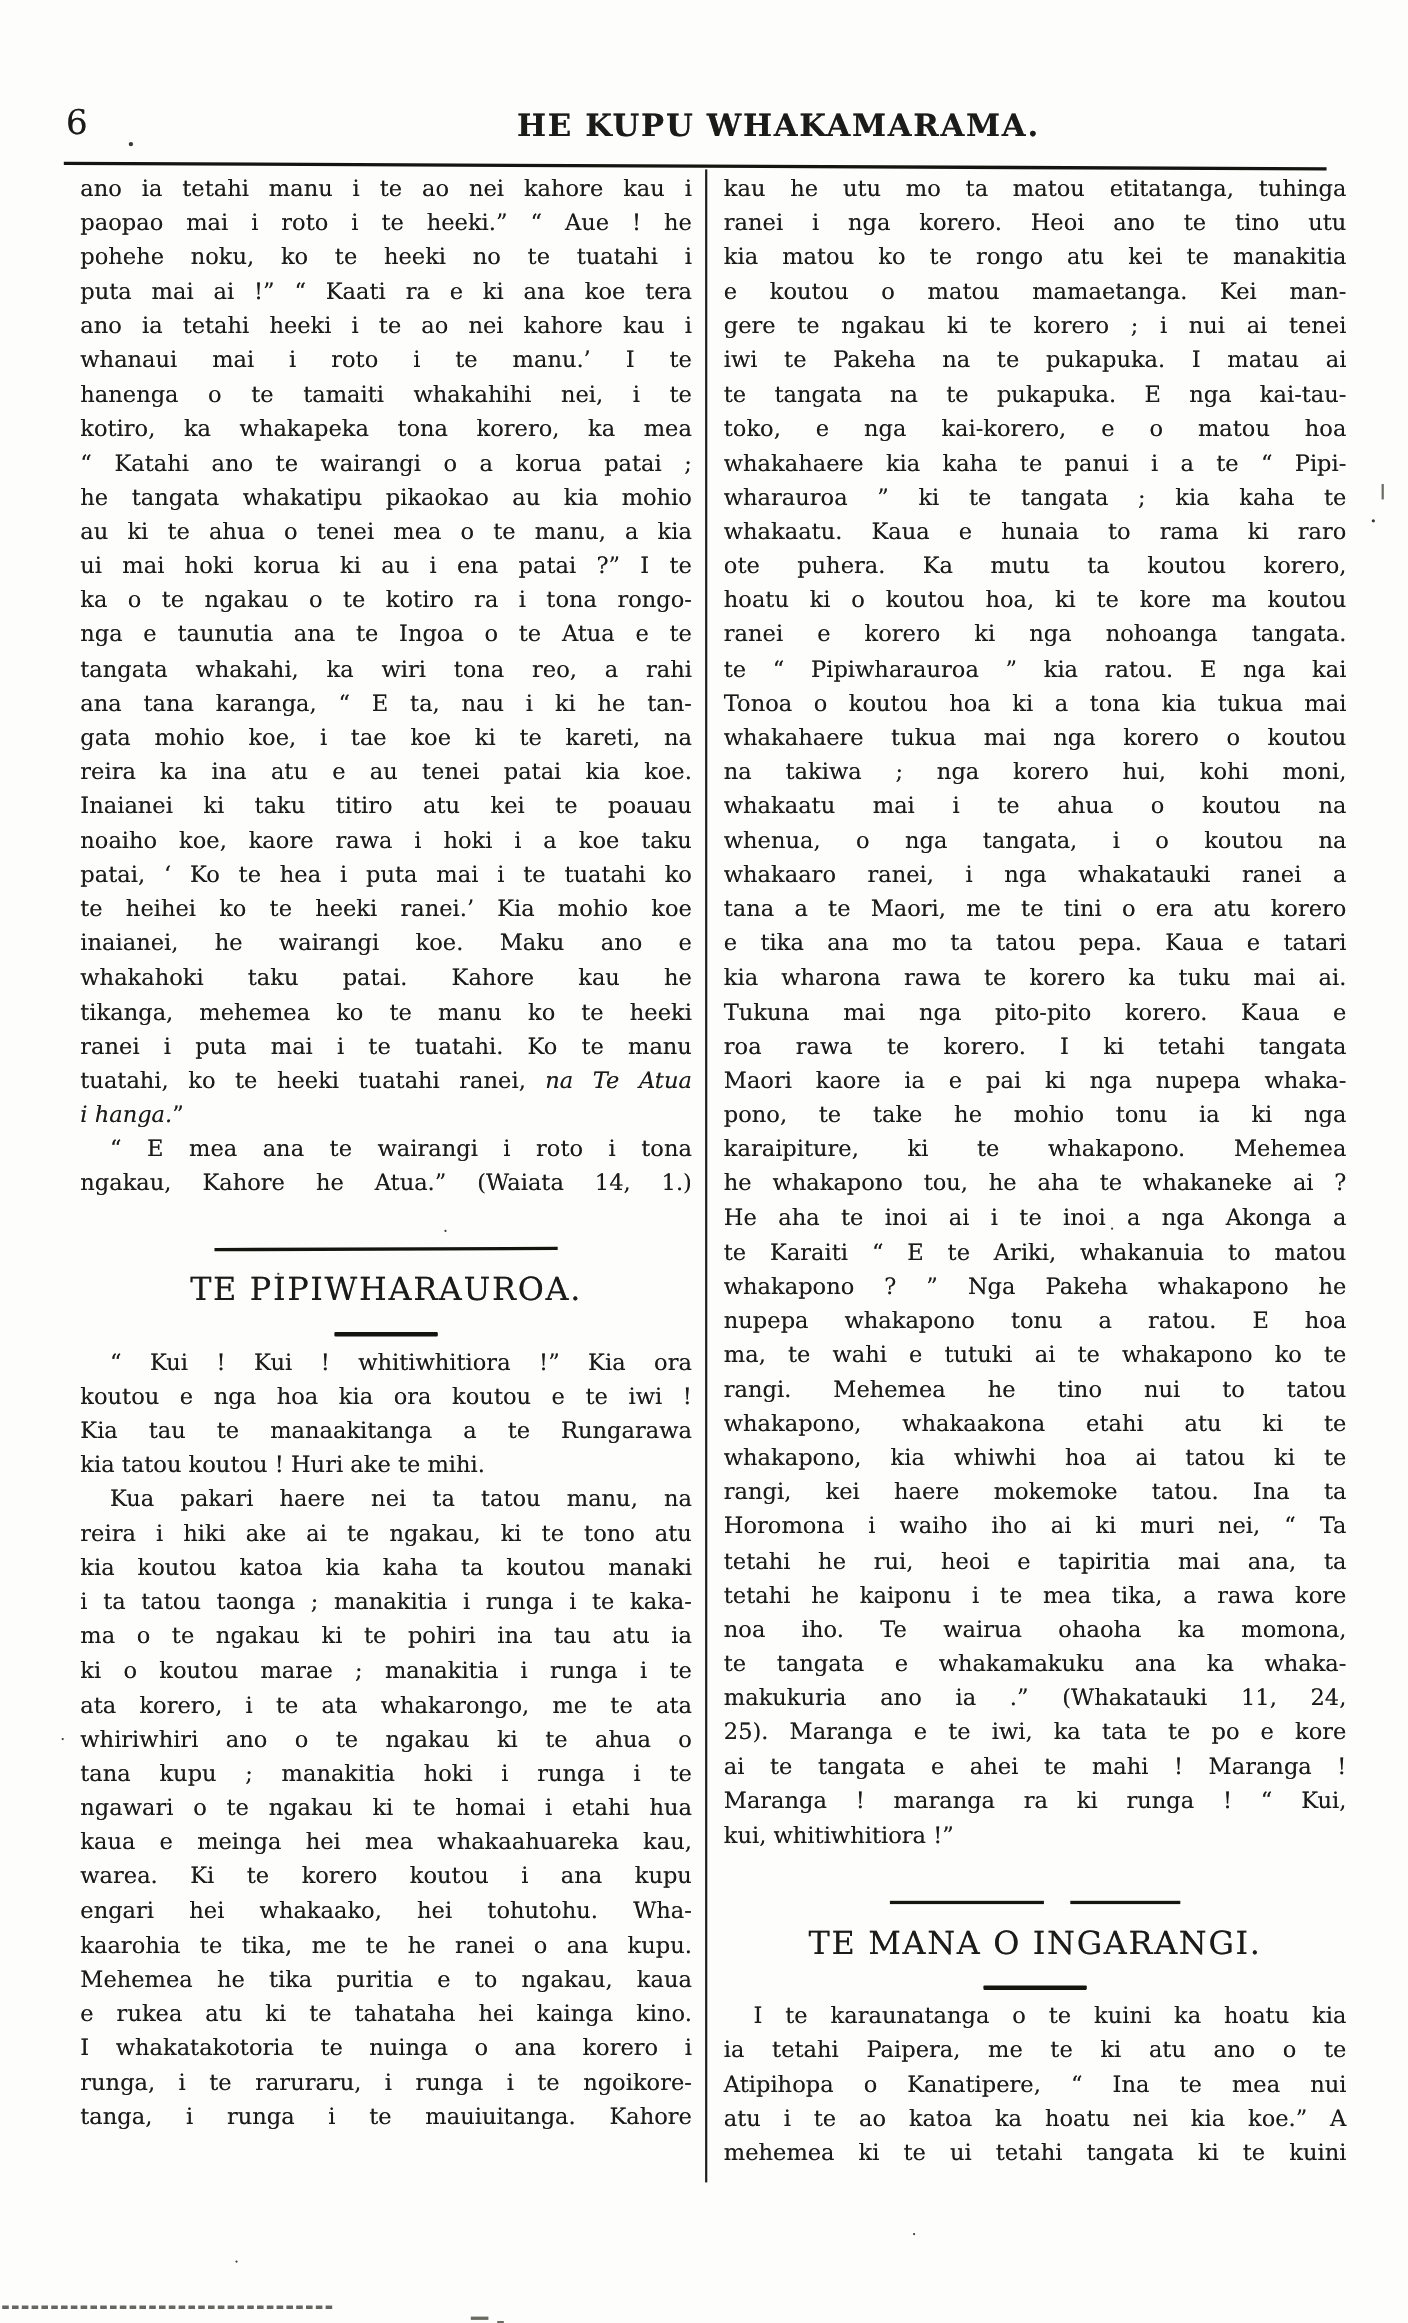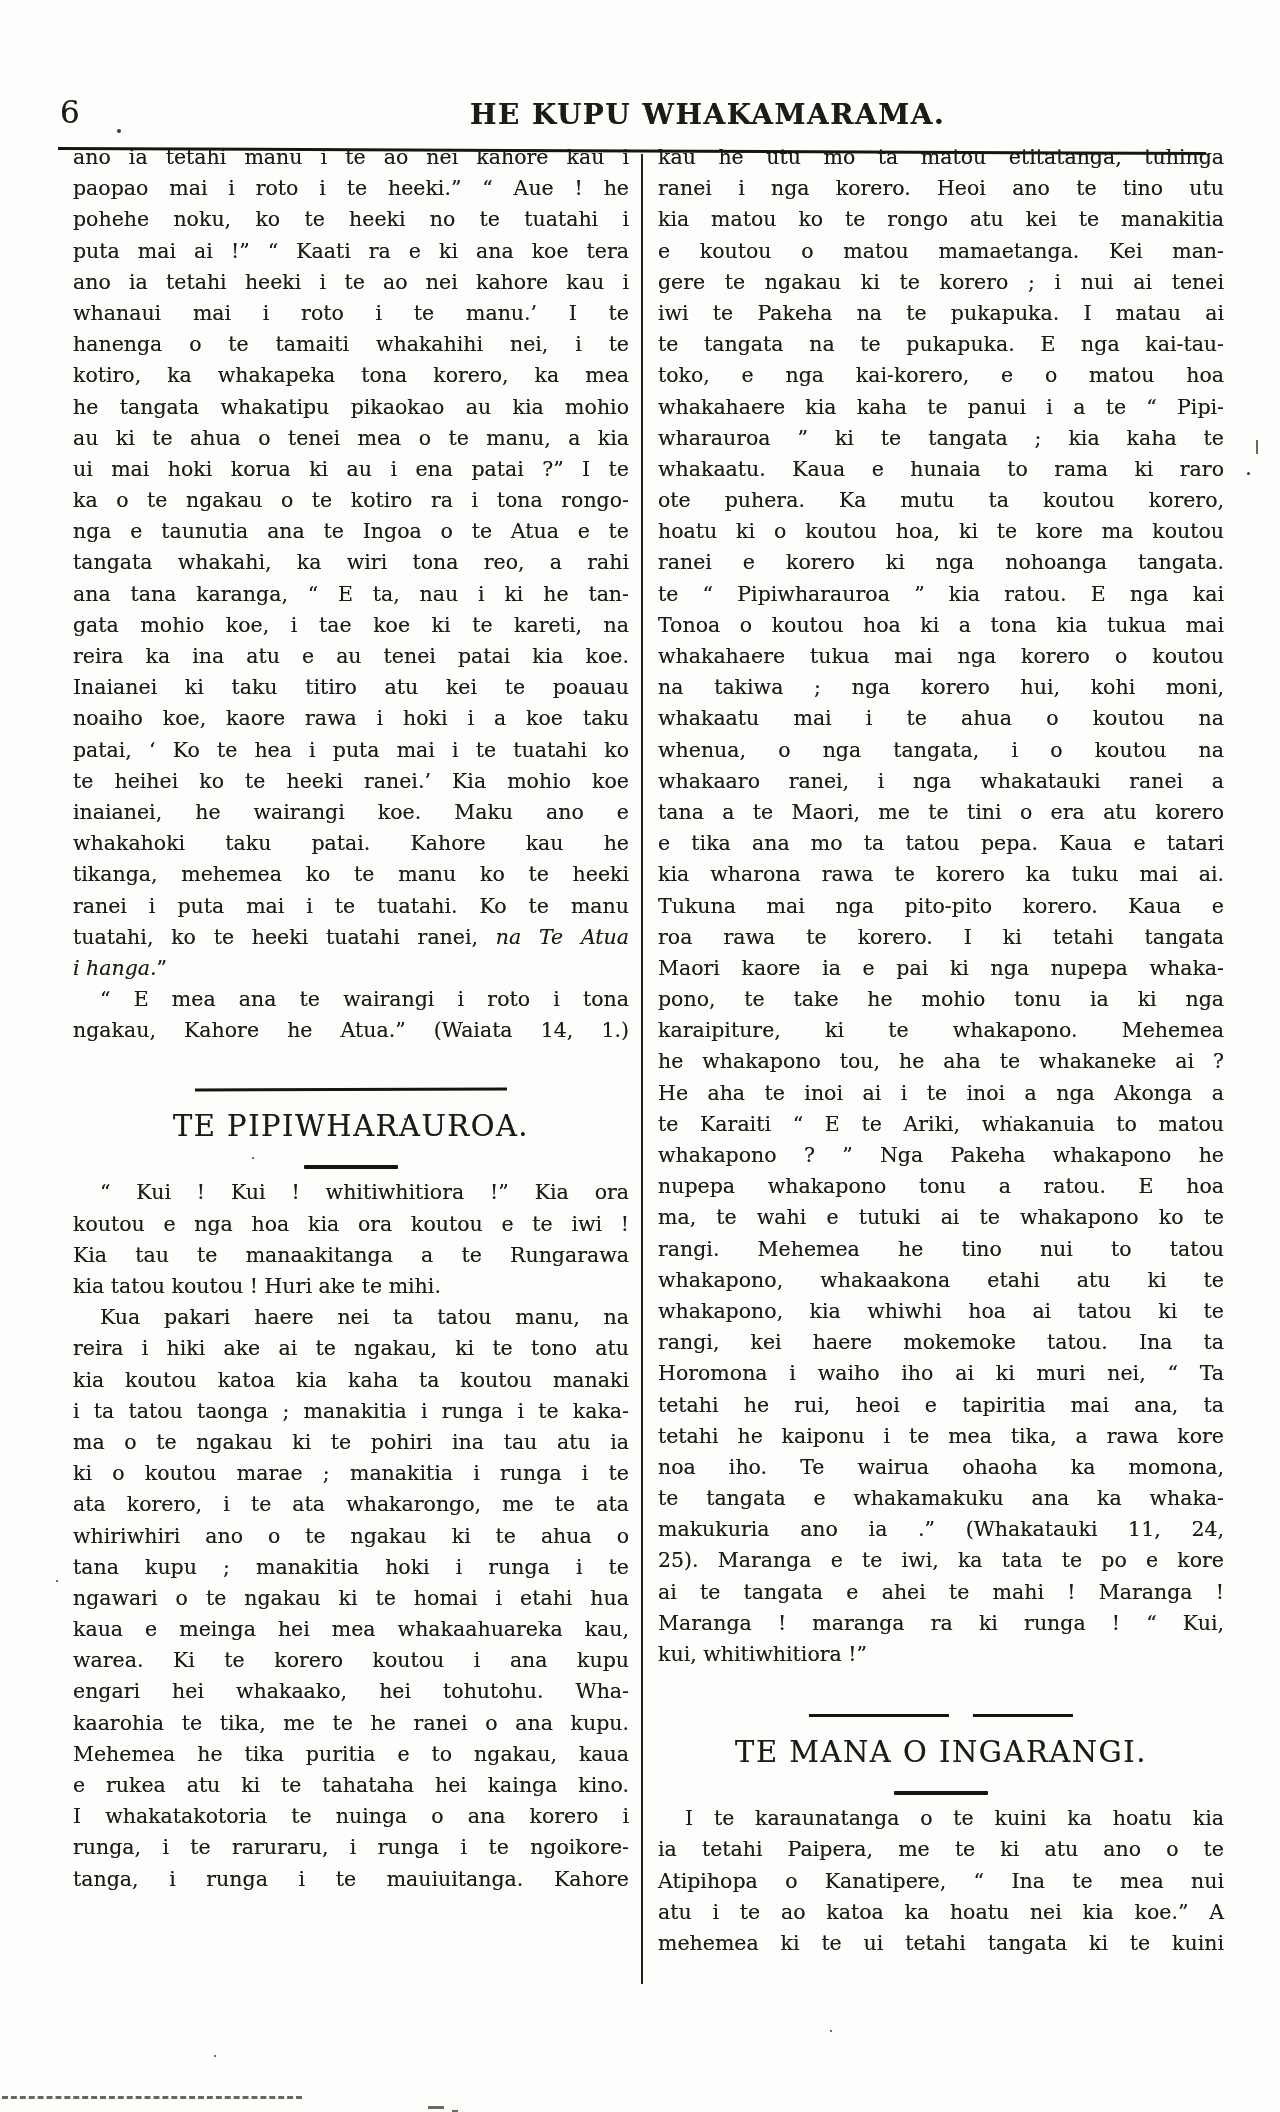--- a/index.html
+++ b/index.html
@@ -19,21 +19,21 @@
   .masthead{
     position:absolute;left:470px;top:96px;width:430px;
     font-size:28px;line-height:38px;font-weight:bold;
     letter-spacing:1.5px;text-align:left;white-space:nowrap;
   }
   .header-rule{
     position:absolute;left:58px;top:147px;width:1148px;height:3px;
     background:#141411;transform:rotate(.25deg);transform-origin:left center;
   }
   .column{
-    position:absolute;top:142px;
+    position:absolute;top:156px;
     font-size:20.5px;line-height:31.2px;
   }
   .column.left{left:73px;width:556px;}
   .column.right{left:658px;width:566px;}
   .column-divider{
     position:absolute;left:641px;top:154px;width:2px;height:1830px;
     background:#1e1e1a;
   }
   .line{
     text-align:justify;text-align-last:justify;
@@ -82,20 +82,21 @@
   <div class="column left">
       <div>
         <div class="line">ano ia tetahi manu i te ao nei kahore kau i</div>
         <div class="line">paopao mai i roto i te heeki.” “ Aue ! he</div>
         <div class="line">pohehe noku, ko te heeki no te tuatahi i</div>
         <div class="line">puta mai ai !” “ Kaati ra e ki ana koe tera</div>
         <div class="line">ano ia tetahi heeki i te ao nei kahore kau i</div>
         <div class="line">whanaui mai i roto i te manu.’ I te</div>
         <div class="line">hanenga o te tamaiti whakahihi nei, i te</div>
         <div class="line">kotiro, ka whakapeka tona korero, ka mea</div>
+        <div class="line">“ Katahi ano te wairangi o a korua patai ;</div>
         <div class="line">he tangata whakatipu pikaokao au kia mohio</div>
         <div class="line">au ki te ahua o tenei mea o te manu, a kia</div>
         <div class="line">ui mai hoki korua ki au i ena patai ?” I te</div>
         <div class="line">ka o te ngakau o te kotiro ra i tona rongo-</div>
         <div class="line">nga e taunutia ana te Ingoa o te Atua e te</div>
         <div class="line">tangata whakahi, ka wiri tona reo, a rahi</div>
         <div class="line">ana tana karanga, “ E ta, nau i ki he tan-</div>
         <div class="line">gata mohio koe, i tae koe ki te kareti, na</div>
         <div class="line">reira ka ina atu e au tenei patai kia koe.</div>
         <div class="line">Inaianei ki taku titiro atu kei te poauau</div>

